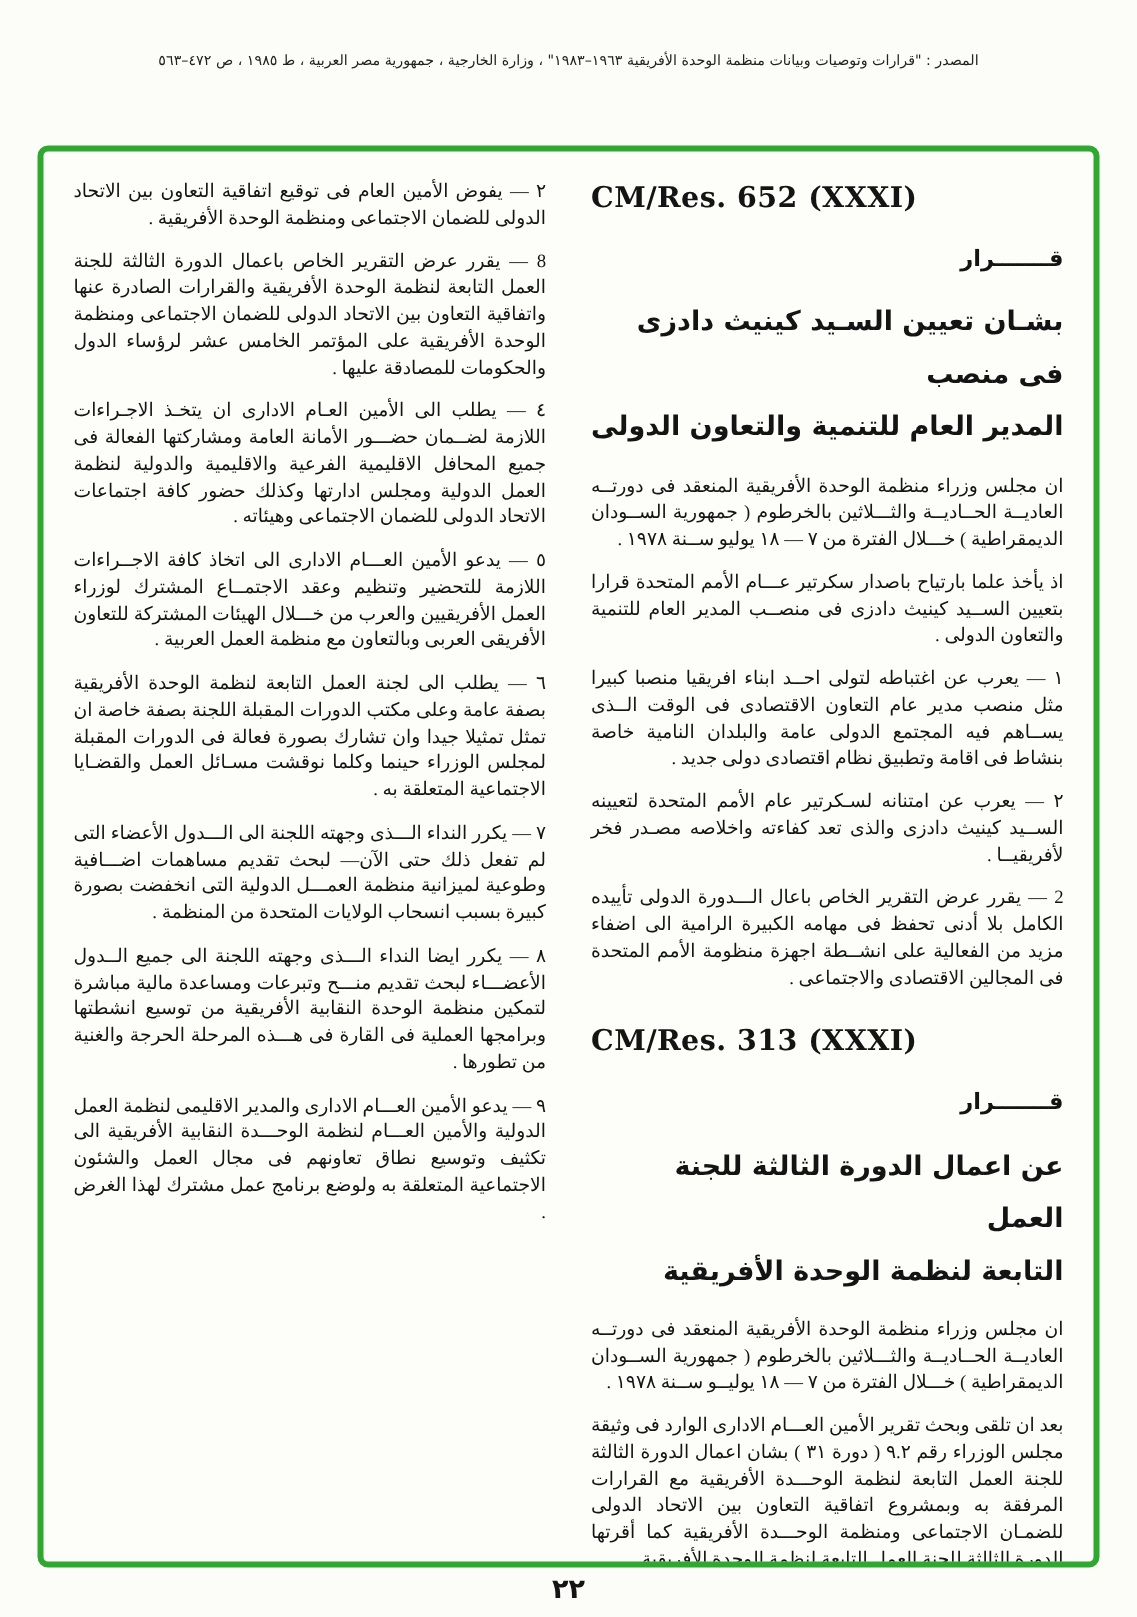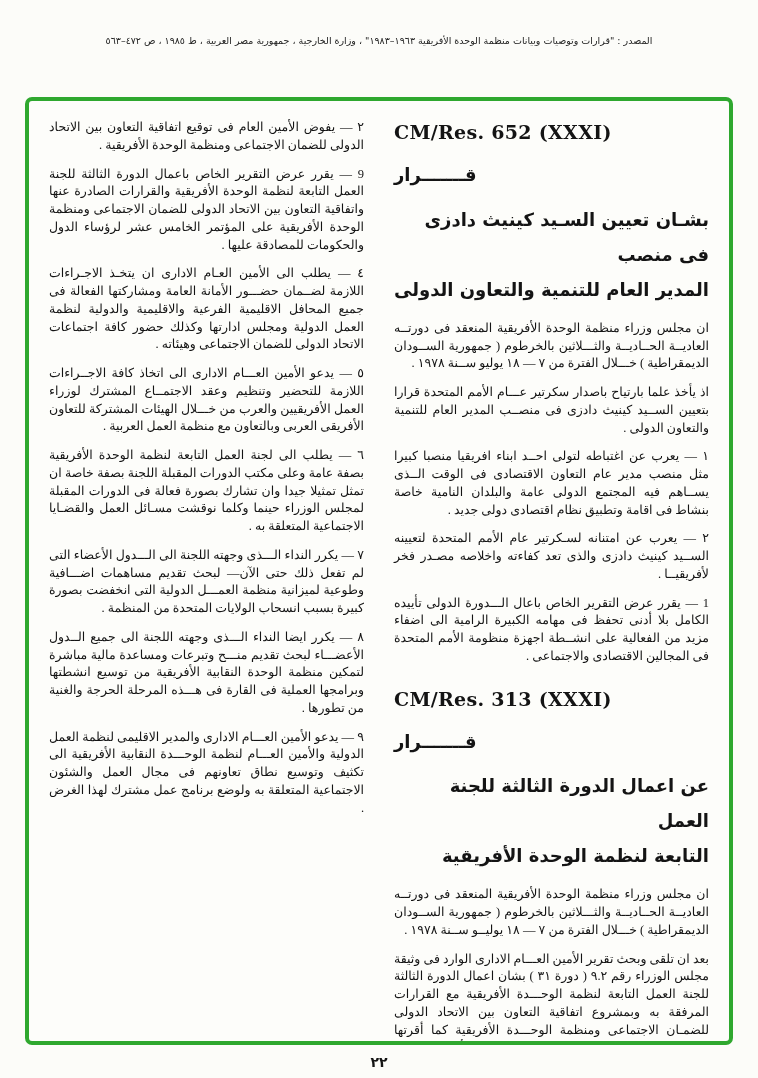--- a/index.html
+++ b/index.html
@@ -71,40 +71,40 @@
     font-family: "DejaVu Serif", "Liberation Serif", serif;
     font-size: 19px;
     font-weight: bold;
     margin: 0 0 16px 0;
     letter-spacing: 0.3px;
   }
   .res-ref.second {
     margin-top: 20px;
   }
   .kicker {
-    text-align: left;
+    text-align: right;
     font-weight: bold;
-    font-size: 18px;
+    font-size: 15px;
     margin: 2px 0 14px 0;
   }
   .res-title {
     text-align: right;
     font-weight: bold;
     font-size: 18px;
     line-height: 1.95;
     margin: 12px 0 13px 0;
   }
   .page-number {
     position: absolute;
     bottom: 8px;
     left: 0;
     right: 0;
     text-align: center;
     font-weight: bold;
-    font-size: 14px;
+    font-size: 18px;
   }
 </style>
 </head>
 <body>
 
 <div class="sheet">
 
   <div class="doc-header">
     <div class="line2">المصدر : "قرارات وتوصيات وبيانات منظمة الوحدة الأفريقية ١٩٦٣–١٩٨٣" ، وزارة الخارجية ، جمهورية مصر العربية ، ط ١٩٨٥ ، ص ٤٧٢–٥٦٣</div>
   </div>
@@ -116,35 +116,35 @@
         <div class="res-ref">CM/Res. 652 (XXXI)</div>
         <div class="kicker">قـــــــرار</div>
         <div class="res-title">
           <span>بشـان تعيين السـيد كينيث دادزى فى منصب</span><br>
           <span>المدير العام للتنمية والتعاون الدولى</span>
         </div>
         <p>ان مجلس وزراء منظمة الوحدة الأفريقية المنعقد فى دورتــه العاديــة الحــاديــة والثـــلاثين بالخرطوم ( جمهورية الســودان الديمقراطية ) خـــلال الفترة من ٧ — ١٨ يوليو ســنة ١٩٧٨ .</p>
         <p>اذ يأخذ علما بارتياح باصدار سكرتير عـــام الأمم المتحدة قرارا بتعيين الســيد كينيث دادزى فى منصــب المدير العام للتنمية والتعاون الدولى .</p>
         <p>١ — يعرب عن اغتباطه لتولى احــد ابناء افريقيا منصبا كبيرا مثل منصب مدير عام التعاون الاقتصادى فى الوقت الــذى يســاهم فيه المجتمع الدولى عامة والبلدان النامية خاصة بنشاط فى اقامة وتطبيق نظام اقتصادى دولى جديد .</p>
         <p>٢ — يعرب عن امتنانه لسـكرتير عام الأمم المتحدة لتعيينه الســيد كينيث دادزى والذى تعد كفاءته واخلاصه مصـدر فخر لأفريقيــا .</p>
-        <p>1 — يقرر عرض التقرير الخاص باعال الـــدورة الدولى تأييده الكامل بلا أدنى تحفظ فى مهامه الكبيرة الرامية الى اضفاء مزيد من الفعالية على انشــطة اجهزة منظومة الأمم المتحدة فى المجالين الاقتصادى والاجتماعى .</p>
+        <p>2 — يقرر عرض التقرير الخاص باعال الـــدورة الدولى تأييده الكامل بلا أدنى تحفظ فى مهامه الكبيرة الرامية الى اضفاء مزيد من الفعالية على انشــطة اجهزة منظومة الأمم المتحدة فى المجالين الاقتصادى والاجتماعى .</p>
 
         <div class="res-ref second">CM/Res. 313 (XXXI)</div>
         <div class="kicker">قـــــــرار</div>
         <div class="res-title">
           <span>عن اعمال الدورة الثالثة للجنة العمل</span><br>
           <span>التابعة لنظمة الوحدة الأفريقية</span>
         </div>
         <p>ان مجلس وزراء منظمة الوحدة الأفريقية المنعقد فى دورتــه العاديــة الحــاديــة والثـــلاثين بالخرطوم ( جمهورية الســودان الديمقراطية ) خـــلال الفترة من ٧ — ١٨ يوليــو ســنة ١٩٧٨ .</p>
         <p>بعد ان تلقى وبحث تقرير الأمين العـــام الادارى الوارد فى وثيقة مجلس الوزراء رقم ٩.٢ ( دورة ٣١ ) بشان اعمال الدورة الثالثة للجنة العمل التابعة لنظمة الوحـــدة الأفريقية مع القرارات المرفقة به وبمشروع اتفاقية التعاون بين الاتحاد الدولى للضمـان الاجتماعى ومنظمة الوحـــدة الأفريقية كما أقرتها الدورة الثالثة للجنة العمل التابعة لنظمة الوحدة الأفريقية .</p>
       </div>
 
       <div class="col">
         <p>٢ — يفوض الأمين العام فى توقيع اتفاقية التعاون بين الاتحاد الدولى للضمان الاجتماعى ومنظمة الوحدة الأفريقية .</p>
-        <p>9 — يقرر عرض التقرير الخاص باعمال الدورة الثالثة للجنة العمل التابعة لنظمة الوحدة الأفريقية والقرارات الصادرة عنها واتفاقية التعاون بين الاتحاد الدولى للضمان الاجتماعى ومنظمة الوحدة الأفريقية على المؤتمر الخامس عشر لرؤساء الدول والحكومات للمصادقة عليها .</p>
+        <p>8 — يقرر عرض التقرير الخاص باعمال الدورة الثالثة للجنة العمل التابعة لنظمة الوحدة الأفريقية والقرارات الصادرة عنها واتفاقية التعاون بين الاتحاد الدولى للضمان الاجتماعى ومنظمة الوحدة الأفريقية على المؤتمر الخامس عشر لرؤساء الدول والحكومات للمصادقة عليها .</p>
         <p>٤ — يطلب الى الأمين العـام الادارى ان يتخـذ الاجـراءات اللازمة لضــمان حضـــور الأمانة العامة ومشاركتها الفعالة فى جميع المحافل الاقليمية الفرعية والاقليمية والدولية لنظمة العمل الدولية ومجلس ادارتها وكذلك حضور كافة اجتماعات الاتحاد الدولى للضمان الاجتماعى وهيئاته .</p>
         <p>٥ — يدعو الأمين العـــام الادارى الى اتخاذ كافة الاجــراءات اللازمة للتحضير وتنظيم وعقد الاجتمــاع المشترك لوزراء العمل الأفريقيين والعرب من خـــلال الهيئات المشتركة للتعاون الأفريقى العربى وبالتعاون مع منظمة العمل العربية .</p>
         <p>٦ — يطلب الى لجنة العمل التابعة لنظمة الوحدة الأفريقية بصفة عامة وعلى مكتب الدورات المقبلة اللجنة بصفة خاصة ان تمثل تمثيلا جيدا وان تشارك بصورة فعالة فى الدورات المقبلة لمجلس الوزراء حينما وكلما نوقشت مسـائل العمل والقضـايا الاجتماعية المتعلقة به .</p>
         <p>٧ — يكرر النداء الـــذى وجهته اللجنة الى الـــدول الأعضاء التى لم تفعل ذلك حتى الآن— لبحث تقديم مساهمات اضـــافية وطوعية لميزانية منظمة العمـــل الدولية التى انخفضت بصورة كبيرة بسبب انسحاب الولايات المتحدة من المنظمة .</p>
         <p>٨ — يكرر ايضا النداء الـــذى وجهته اللجنة الى جميع الــدول الأعضـــاء لبحث تقديم منـــح وتبرعات ومساعدة مالية مباشرة لتمكين منظمة الوحدة النقابية الأفريقية من توسيع انشطتها وبرامجها العملية فى القارة فى هـــذه المرحلة الحرجة والغنية من تطورها .</p>
         <p>٩ — يدعو الأمين العـــام الادارى والمدير الاقليمى لنظمة العمل الدولية والأمين العـــام لنظمة الوحـــدة النقابية الأفريقية الى تكثيف وتوسيع نطاق تعاونهم فى مجال العمل والشئون الاجتماعية المتعلقة به ولوضع برنامج عمل مشترك لهذا الغرض .</p>
       </div>
 
     </div>
   </div>

